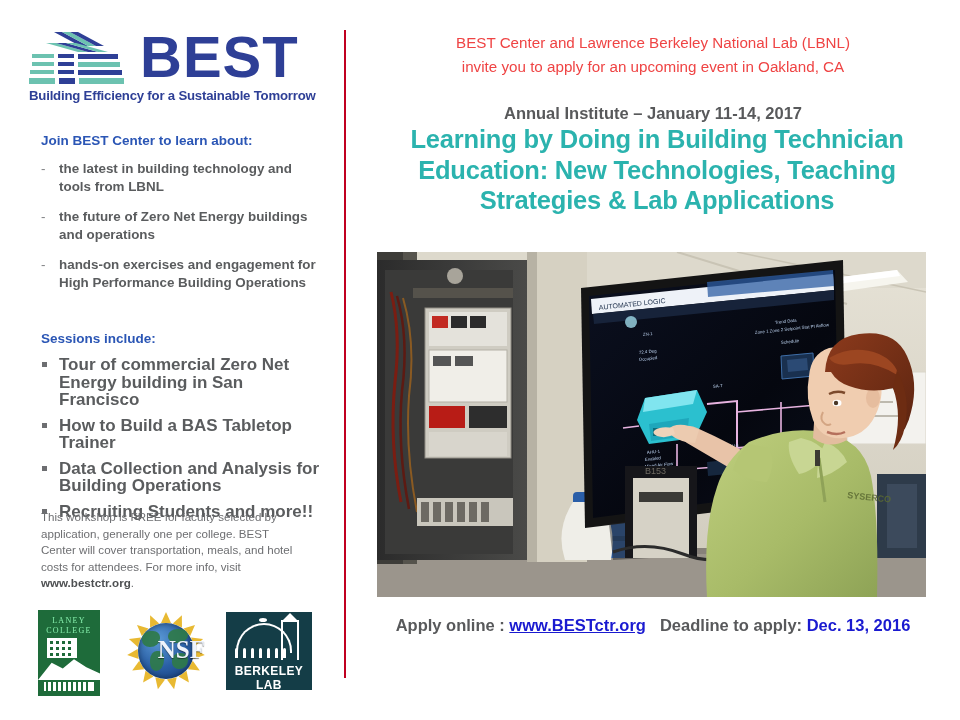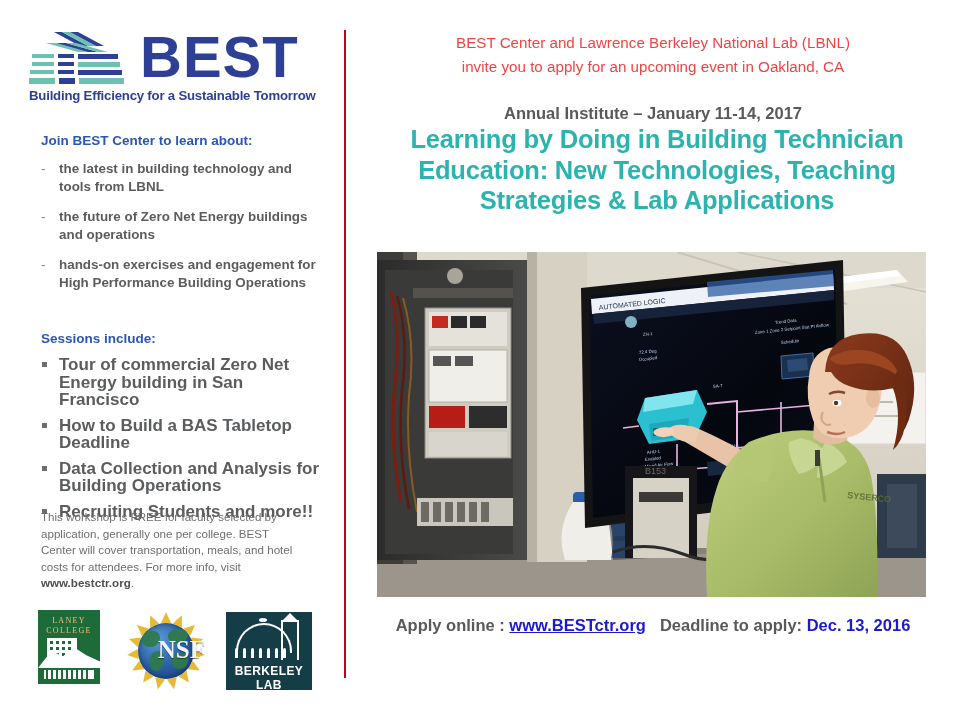--- a/index.html
+++ b/index.html
@@ -170,23 +170,23 @@
     left: 38px;
     top: 610px;
     width: 290px;
     height: 84px;
   }
   .laney {
     position: absolute;
     left: 0;
     top: 0;
     width: 62px;
-    height: 74px;
+    height: 86px;
     background: #1e6b3a;
-    color: #fdba74;
+    color: #86efac;
     overflow: hidden;
   }
   .laney .lname {
     position: absolute;
     left: 0;
     right: 0;
     top: 6px;
     text-align: center;
     font-family: "Liberation Serif", serif;
     font-size: 8px;
@@ -489,21 +489,21 @@
 
     <div class="sessions-head">Sessions include:</div>
 
     <ul class="sq-list">
       <li>
         <span class="sqbullet"></span>
         <span>Tour of commercial Zero Net Energy building in San Francisco</span>
       </li>
       <li>
         <span class="sqbullet"></span>
-        <span>How to Build a BAS Tabletop Deadline</span>
+        <span>How to Build a BAS Tabletop Trainer</span>
       </li>
       <li>
         <span class="sqbullet"></span>
         <span>Data Collection and Analysis for Building Operations</span>
       </li>
       <li>
         <span class="sqbullet"></span>
         <span>Recruiting Students and more!!</span>
       </li>
     </ul>

